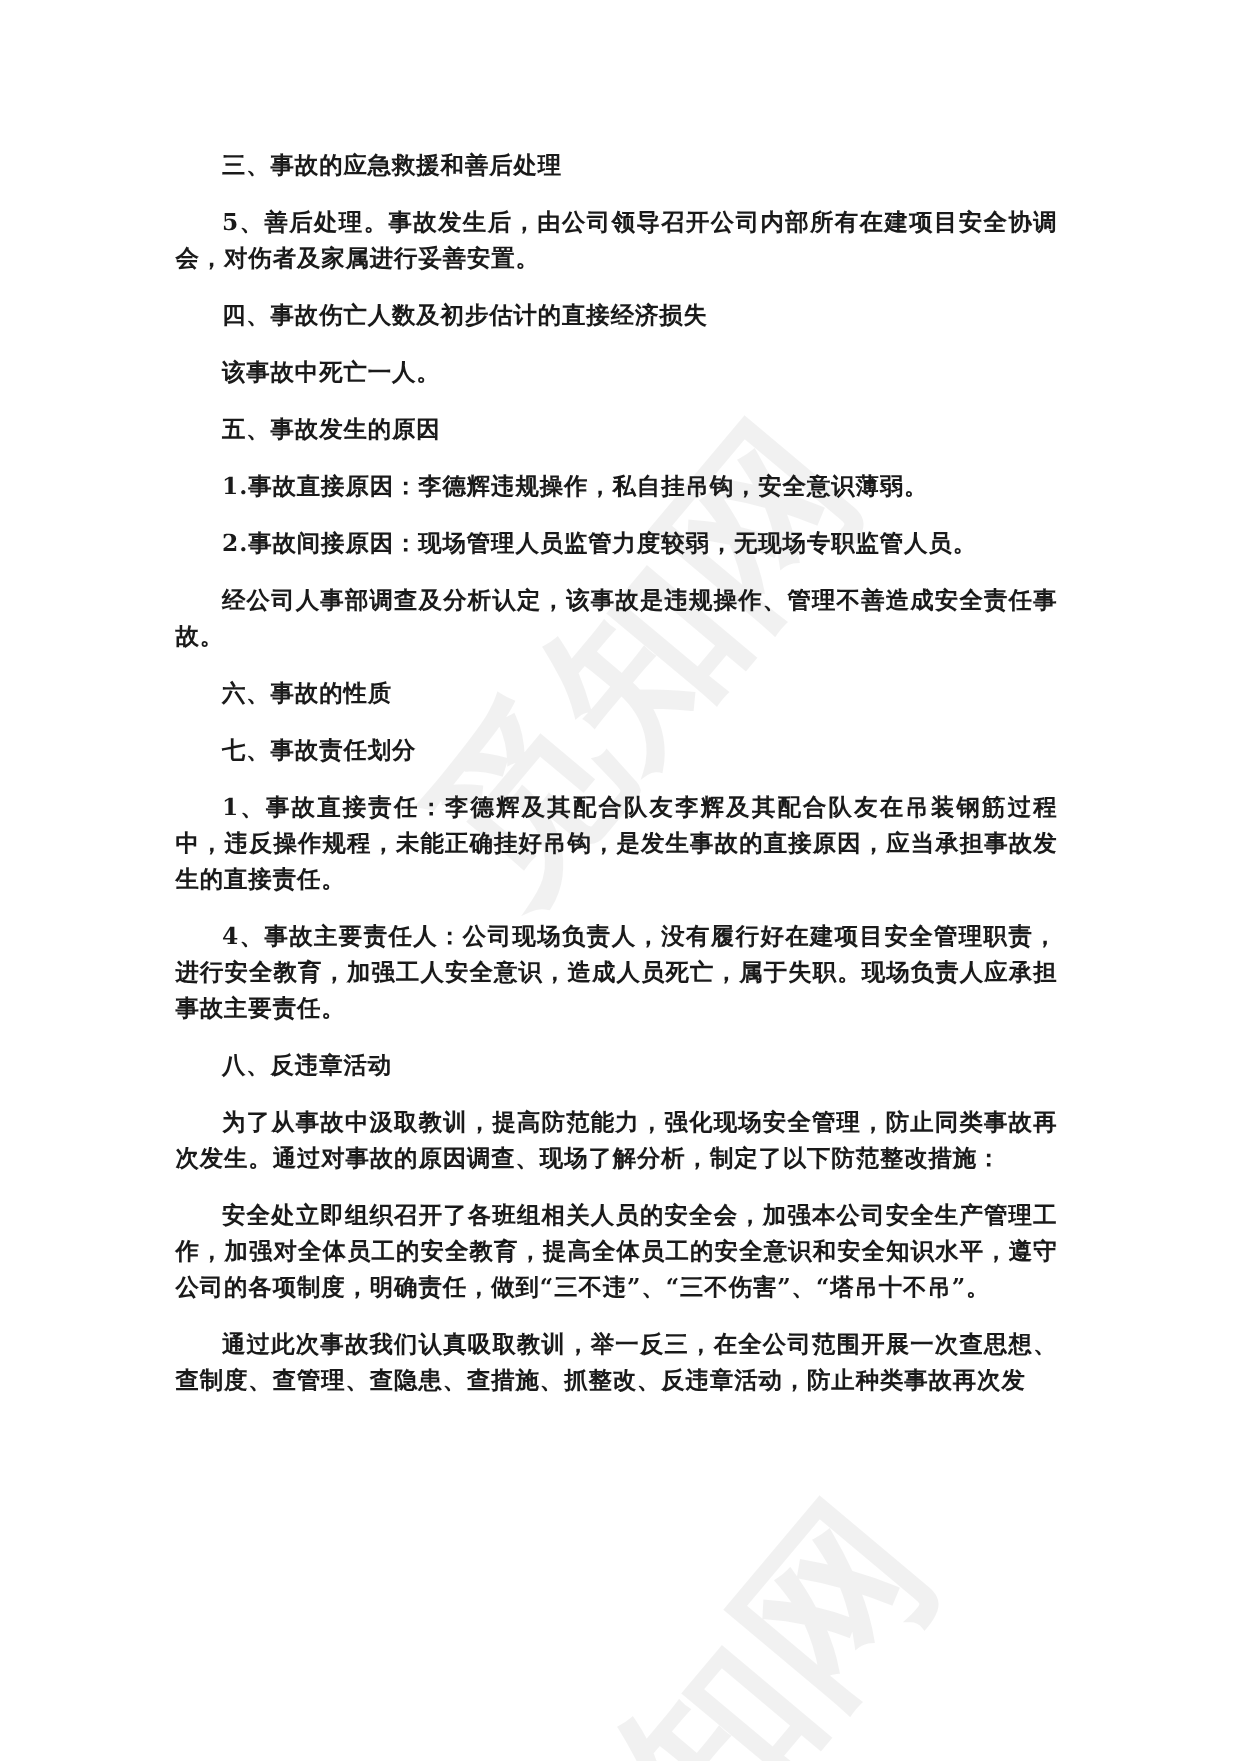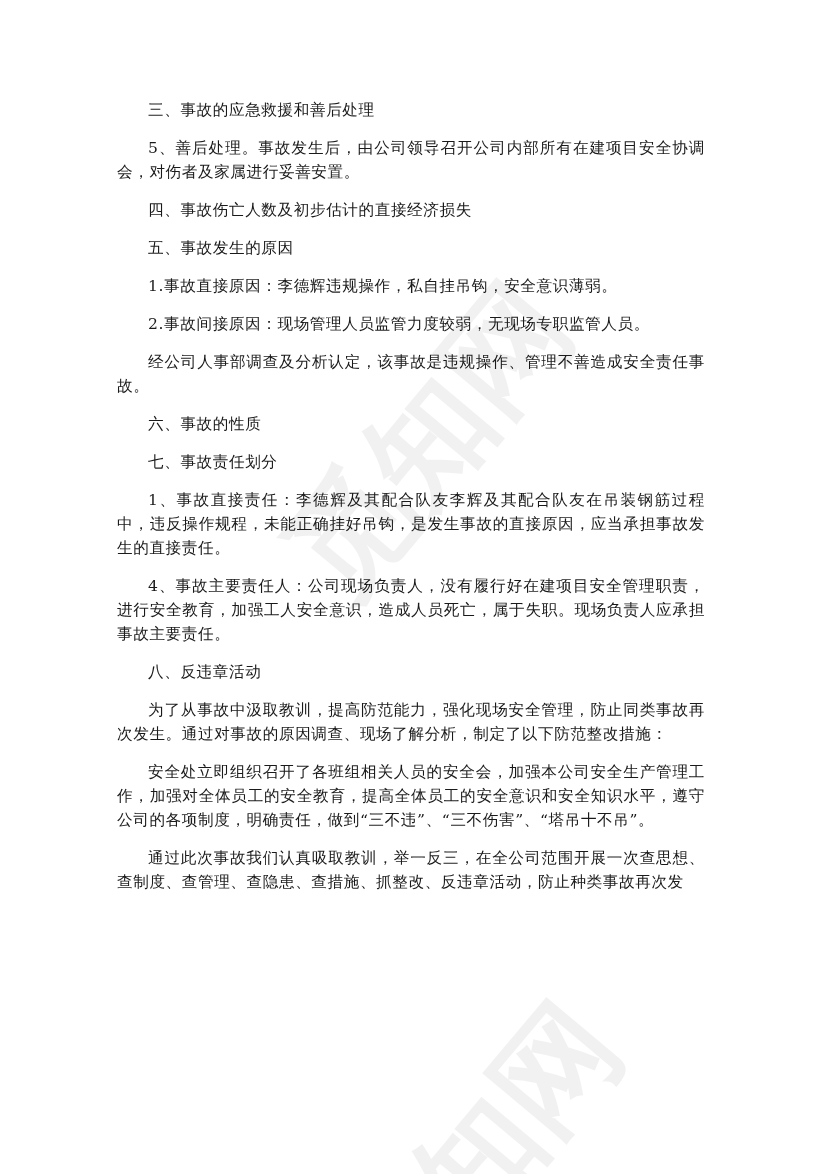--- a/index.html
+++ b/index.html
@@ -5,35 +5,36 @@
   html, body { margin: 0; padding: 0; background: #ffffff; }
   body { width: 830px; height: 1174px; position: relative; overflow: hidden;
          font-family: "DejaVu Serif", "Liberation Serif", serif; color: #1a1a1a; }
   .page { position: absolute; left: 0; top: 0; width: 830px; height: 1174px; background: #fff; }
   .watermark { position: absolute; pointer-events: none; color: rgba(0,0,0,0.055);
                font-family: "DejaVu Sans", sans-serif; font-weight: bold; white-space: nowrap; }
   .wm1 { left: 250px; top: 360px; font-size: 120px; transform: rotate(-50deg); transform-origin: center; }
   .wm2 { left: 300px; top: 1080px; font-size: 120px; transform: rotate(-50deg); transform-origin: center; }
   .content { position: absolute; left: 117px; top: 98px; width: 588px; }
   .line-block { font-size: 15.6px; line-height: 24px; letter-spacing: 0.6px; text-align: justify; margin: 0; }
-  .indent { text-indent: 31px; }
+  .indent { text-indent: 31px; font-weight: bold; }
   .h { margin-bottom: 14px; }
   .p { margin-bottom: 14px; }
 </style>
 </head>
 <body>
 
 <div class="page">
   <div class="watermark wm1">觅知网</div>
   <div class="watermark wm2">觅知网</div>
 
   <div class="content">
     <p class="line-block indent h">三、事故的应急救援和善后处理</p>
     <p class="line-block indent p">5、善后处理。事故发生后，由公司领导召开公司内部所有在建项目安全协调会，对伤者及家属进行妥善安置。</p>
     <p class="line-block indent h">四、事故伤亡人数及初步估计的直接经济损失</p>
+    <p class="line-block indent h">该事故中死亡一人。</p>
     <p class="line-block indent h">五、事故发生的原因</p>
     <p class="line-block indent h">1.事故直接原因：李德辉违规操作，私自挂吊钩，安全意识薄弱。</p>
     <p class="line-block indent h">2.事故间接原因：现场管理人员监管力度较弱，无现场专职监管人员。</p>
     <p class="line-block indent p">经公司人事部调查及分析认定，该事故是违规操作、管理不善造成安全责任事故。</p>
     <p class="line-block indent h">六、事故的性质</p>
     <p class="line-block indent h">七、事故责任划分</p>
     <p class="line-block indent p">1、事故直接责任：李德辉及其配合队友李辉及其配合队友在吊装钢筋过程中，违反操作规程，未能正确挂好吊钩，是发生事故的直接原因，应当承担事故发生的直接责任。</p>
     <p class="line-block indent p">4、事故主要责任人：公司现场负责人，没有履行好在建项目安全管理职责，进行安全教育，加强工人安全意识，造成人员死亡，属于失职。现场负责人应承担事故主要责任。</p>
     <p class="line-block indent h">八、反违章活动</p>
     <p class="line-block indent p">为了从事故中汲取教训，提高防范能力，强化现场安全管理，防止同类事故再次发生。通过对事故的原因调查、现场了解分析，制定了以下防范整改措施：</p>

